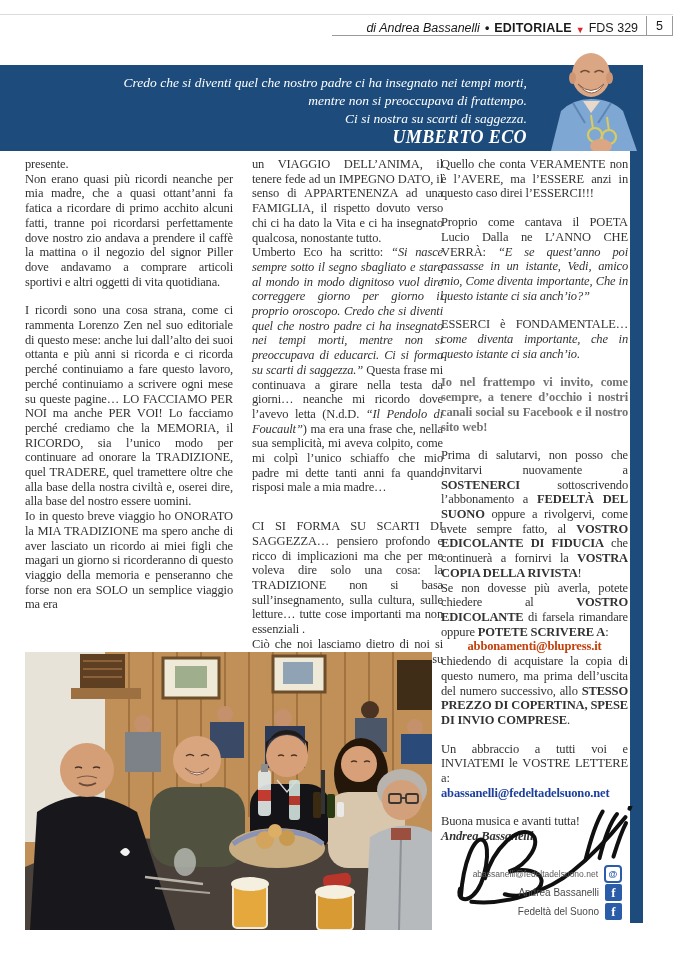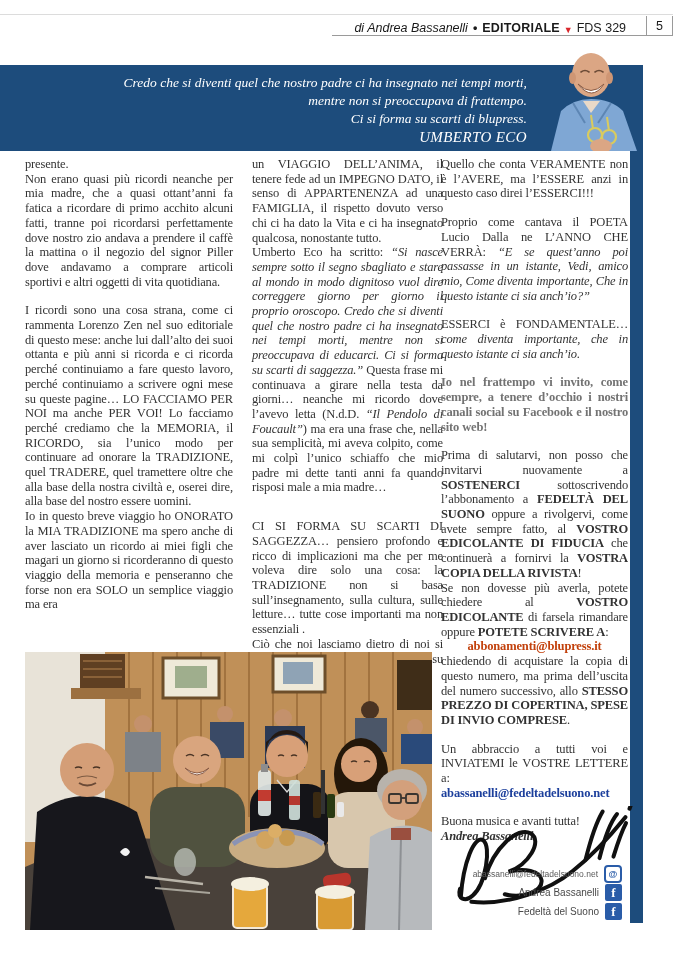--- a/index.html
+++ b/index.html
@@ -10,30 +10,30 @@
 
   
   .header{position:absolute;top:16px;right:0;width:341px;height:20px;
           border-bottom:1px solid #9a9a9a;display:flex;align-items:flex-end;
           justify-content:flex-end;font-family:"Liberation Sans", sans-serif;
           font-size:12.5px;color:#1a1a1a;box-sizing:border-box;}
   .header .byline{font-style:italic;margin-right:5px;}
   .header .bullet{font-weight:700;margin-right:5px;}
   .header .section{font-weight:700;margin-right:4px;letter-spacing:.2px;}
   .header .tri{color:#d9262b;font-size:9px;margin-right:4px;}
-  .header .issue{margin-right:20px;}
+  .header .issue{margin-right:8px;}
   .header .pagenum{border-left:1px solid #9a9a9a;border-right:1px solid #9a9a9a;
           height:100%;display:flex;align-items:center;padding:0 9px;}
 
   
   .banner{position:absolute;left:0;top:65px;width:643px;height:86px;background:#1d4c7c;
           color:#ffffff;font-style:italic;text-align:right;box-sizing:border-box;
           padding:9px 116px 0 0;font-size:13.5px;line-height:18px;}
   .banner .qline{white-space:nowrap;}
-  .banner .author{font-weight:400;font-size:15px;letter-spacing:.4px;}
+  .banner .author{font-weight:700;font-size:18px;letter-spacing:.4px;}
 
   .rail{position:absolute;left:630px;top:151px;width:13px;height:772px;background:#1d4c7c;}
 
   .man-photo{position:absolute;left:543px;top:45px;width:100px;height:106px;z-index:3;}
 
   
   .col{position:absolute;top:157px;font-size:12.5px;line-height:14.7px;color:#333;
        text-align:justify;letter-spacing:-0.15px;}
   .col p{margin:0;}
   .col p.gap{margin-top:14px;}
@@ -79,21 +79,21 @@
     <span class="bullet">•</span>
     <span class="section">EDITORIALE</span>
     <span class="tri">▼</span>
     <span class="issue">FDS 329</span>
     <span class="pagenum">5</span>
   </div>
 
   <div class="banner">
     <div class="qline">Credo che si diventi quel che nostro padre ci ha insegnato nei tempi morti,</div>
     <div class="qline">mentre non si preoccupava di frattempo.</div>
-    <div class="qline">Ci si forma su scarti di blupress.</div>
+    <div class="qline">Ci si nostra su scarti di saggezza.</div>
     <div class="qline author">UMBERTO ECO</div>
   </div>
 
   <div class="rail"></div>
 
   <svg class="man-photo" viewBox="0 0 100 106">
     <ellipse cx="48" cy="30" rx="19" ry="22" fill="#dba684"></ellipse>
     <ellipse cx="29.5" cy="33" rx="3.5" ry="6" fill="#cf9674"></ellipse>
     <ellipse cx="66.5" cy="33" rx="3.5" ry="6" fill="#cf9674"></ellipse>
     <path d="M38,27 q4,-3 8,0" stroke="#6b4a36" stroke-width="1.6" fill="none" stroke-linecap="round"></path>

